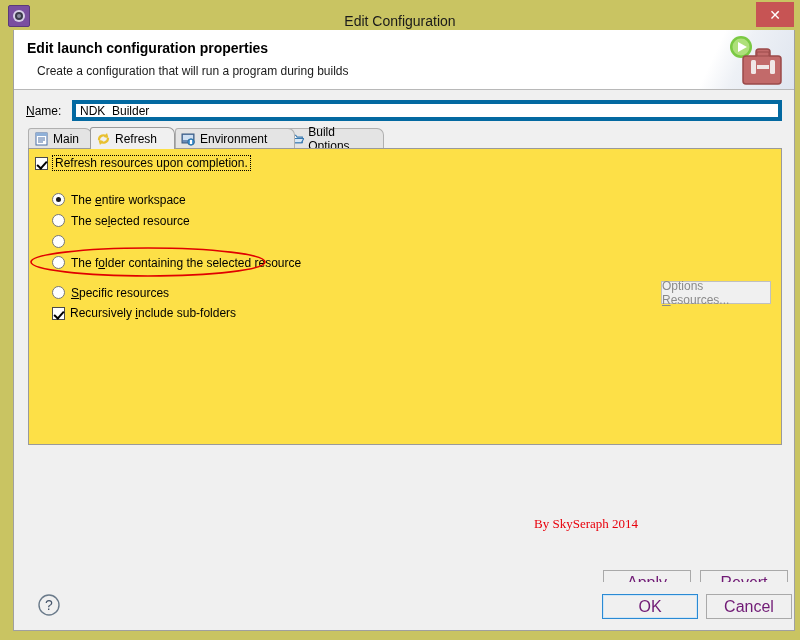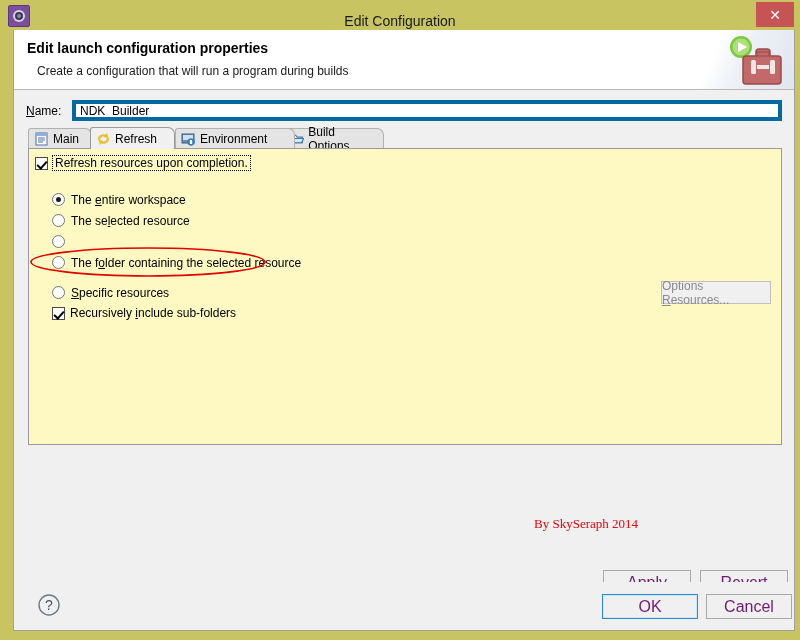--- a/index.html
+++ b/index.html
@@ -85,21 +85,21 @@
     border-radius:3px 7px 0 0;font-size:12px;color:#000;cursor:default;
   }
   .tab.active{
     background:#f0f0f0;border-color:#9a9a9a;z-index:3;height:22px;
   }
   .tab-ico{width:15px;height:14px;display:block;}
 
   
   .tabpage{
     position:absolute;left:14px;top:58px;width:754px;height:297px;
-    background:#fef9c3;border:1px solid #9a9a9a;box-sizing:border-box;
+    background:#fde047;border:1px solid #9a9a9a;box-sizing:border-box;
   }
   .chk-row{position:absolute;left:6px;top:6px;display:flex;align-items:center;gap:4px;}
   .focus-dots{border:1px dotted #000;padding:0 2px;}
   .cbox{
     width:13px;height:13px;background:#fff;border:1px solid #4a4a4a;
     box-sizing:border-box;position:relative;flex:0 0 auto;
   }
   .cbox.checked::after{
     content:"";position:absolute;left:3px;top:1px;width:4px;height:8px;
     border:solid #000;border-width:0 2px 2px 0;transform:rotate(42deg);

